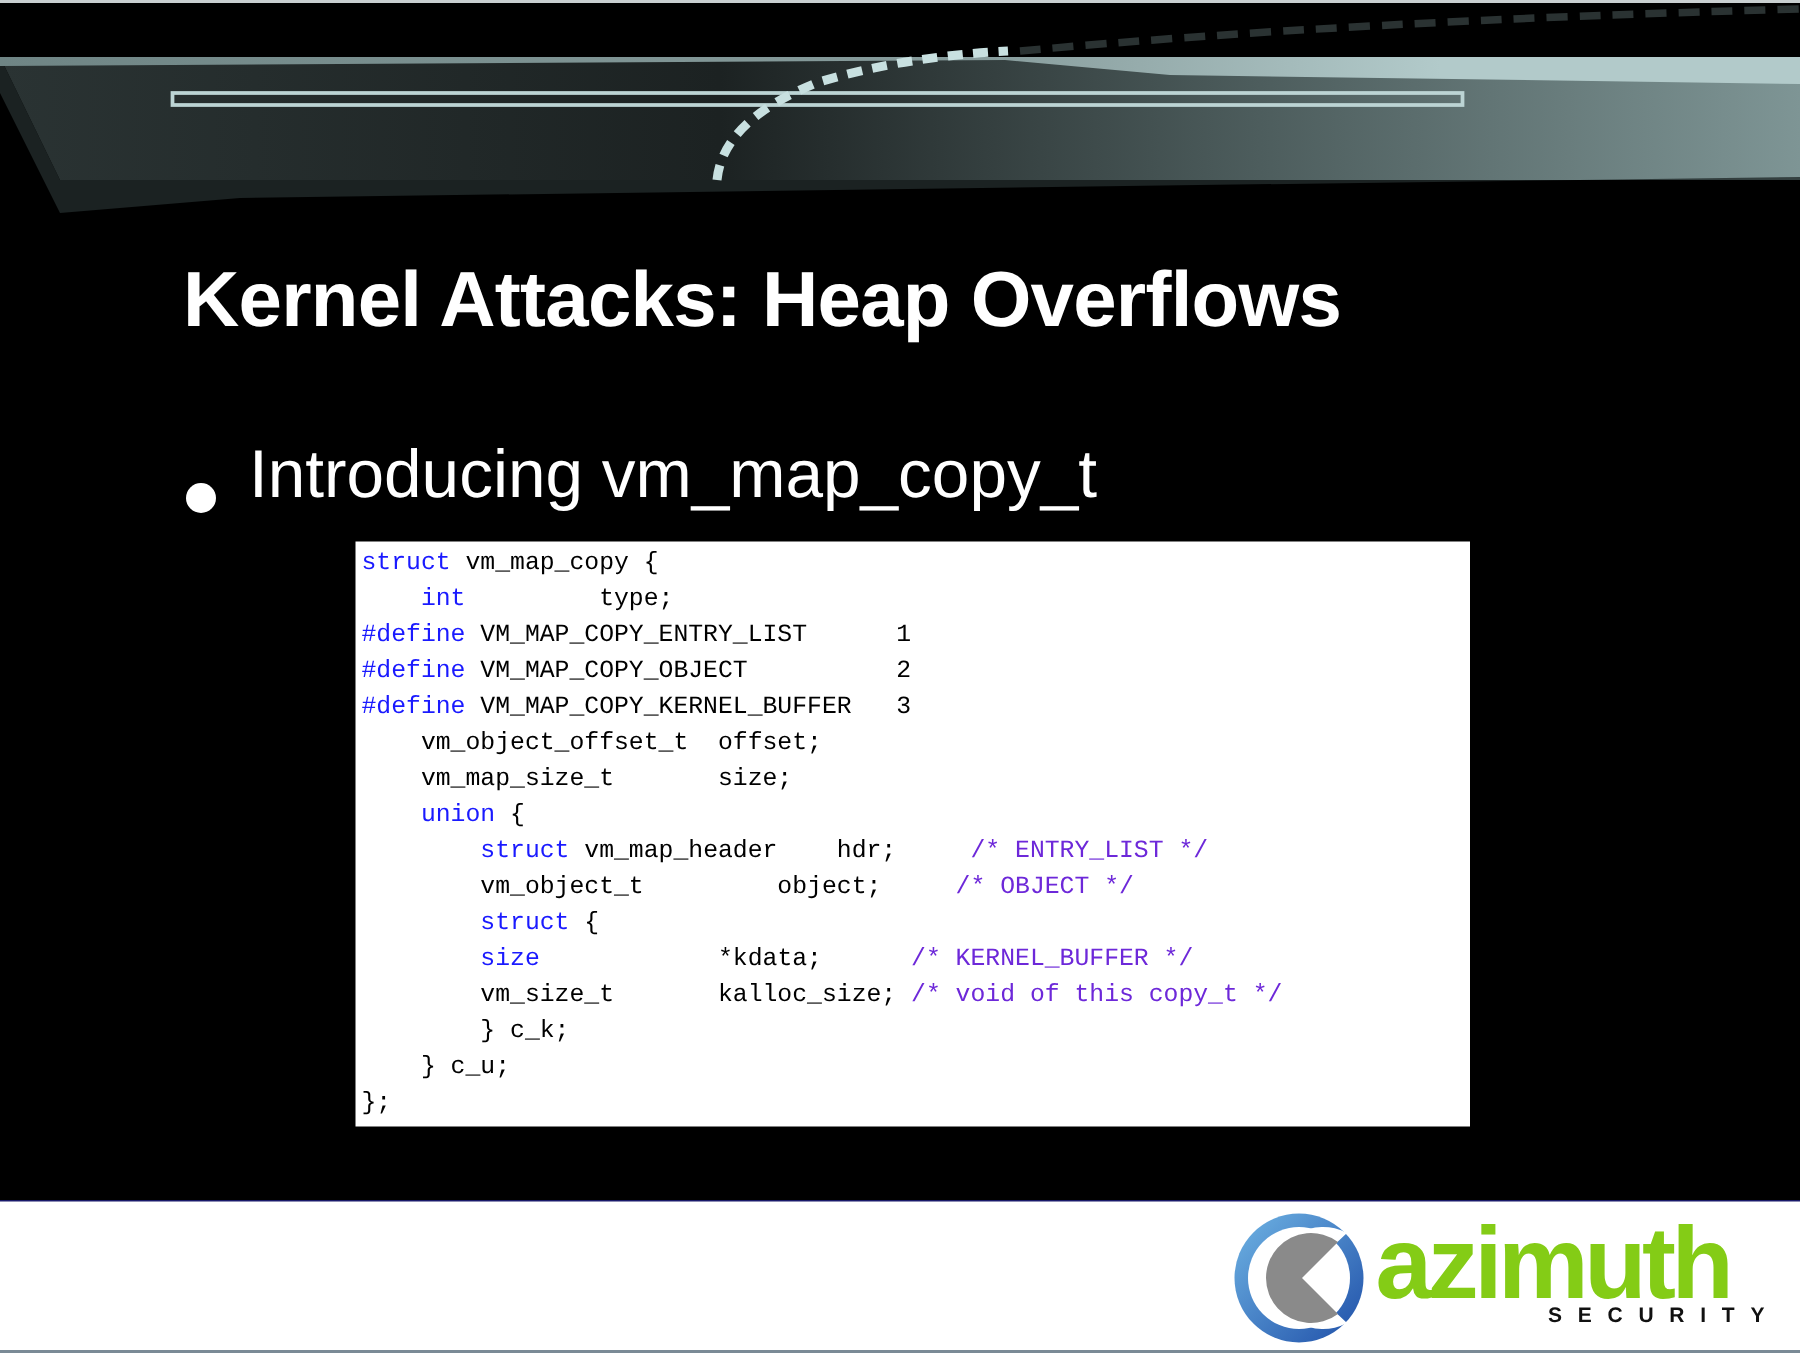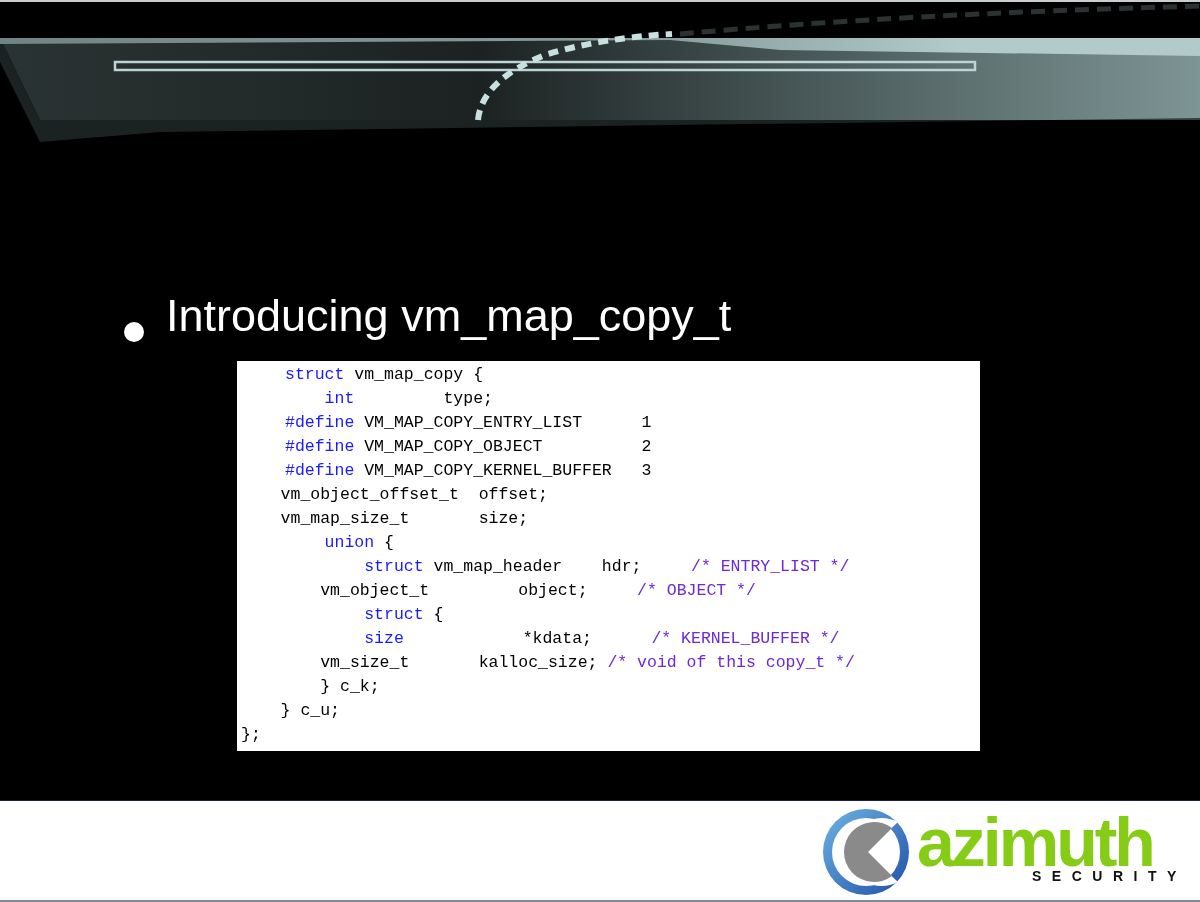--- a/index.html
+++ b/index.html
@@ -5,21 +5,21 @@
     html, body { margin: 0; padding: 0; }
     body { width: 1200px; height: 902px; overflow: hidden; background: #000; position: relative; font-family: "Liberation Sans", sans-serif; }
     .slide { position: absolute; left: 0; top: 0; width: 1200px; height: 902px; background: #000; }
     .top-edge { position: absolute; left: 0; top: 0; width: 1200px; height: 2px; background: #c9cfd0; }
     .banner { position: absolute; left: 0; top: 0; width: 1200px; height: 150px; }
     .title { position: absolute; left: 122px; top: 170px; color: #fff; font-weight: bold; font-size: 52px; letter-spacing: -0.5px; white-space: nowrap; }
     .bullet-row { position: absolute; left: 124px; top: 290px; color: #fff; font-size: 45px; white-space: nowrap; display: flex; align-items: flex-end; }
     .bullet-dot { width: 20px; height: 20px; border-radius: 50%; background: #fff; margin-right: 22px; margin-top: 4px; }
     .code-box { position: absolute; left: 237px; top: 361px; width: 743px; height: 390px; background: #fff; box-sizing: border-box; padding: 2px 0 0 4px; }
     .code-box pre { margin: 0; font-family: "Liberation Mono", monospace; font-size: 16.5px; line-height: 24px; color: #000; }
-    .kw { color: #1a1aff; margin-left: 44px; }
+    .kw { color: #1a1aff; }
     .cm { color: #6d28d9; }
     .footer { position: absolute; left: 0; top: 800px; width: 1200px; height: 102px; background: #fff; border-top: 1px solid #1a1a6a; box-sizing: border-box; }
     .footer-line { position: absolute; left: 0; bottom: 0; width: 1200px; height: 2px; background: #7a8a96; }
     .logo { position: absolute; left: 822px; top: 808px; width: 345px; height: 88px; }
     .logo-word { position: absolute; left: 95px; top: -6px; font-weight: bold; font-size: 68px; letter-spacing: -3px; color: #84cc16; line-height: 80px; }
     .logo-sub { position: absolute; left: 210px; top: 60px; font-weight: bold; font-size: 14px; letter-spacing: 10.5px; color: #111; }
   </style>
 </head>
 <body>
 
@@ -42,20 +42,21 @@
       </linearGradient>
     </defs>
     <polygon points="0,38 1200,38 1200,120 40,120" fill="url(#bandGrad)"></polygon>
     <polygon points="0,38 0,62 40,142 160,132 1200,118 1200,120 40,120" fill="#222a2a" opacity="0.8"></polygon>
     <polygon points="0,38 1200,38 1200,56 780,50 670,40 0,44" fill="url(#topGrad)"></polygon>
     <rect x="115" y="62" width="860" height="8" fill="none" stroke="#bcd4d4" stroke-width="2.5"></rect>
     <path d="M 478 120 Q 482 80 545 55 Q 600 38 672 34" fill="none" stroke="#c8e0e0" stroke-width="6" stroke-dasharray="10 7"></path>
     <path d="M 680 34 Q 900 14 1200 6" fill="none" stroke="#2a3232" stroke-width="5" stroke-dasharray="14 8"></path>
   </svg>
 
+  <div class="title">Kernel Attacks: Heap Overflows</div>
 
   <div class="bullet-row">
     <span class="bullet-dot"></span>
     <span>Introducing vm_map_copy_t</span>
   </div>
 
   <div class="code-box">
 <pre><span class="kw">struct</span> vm_map_copy {
     <span class="kw">int</span>         type;
 <span class="kw">#define</span> VM_MAP_COPY_ENTRY_LIST      1

